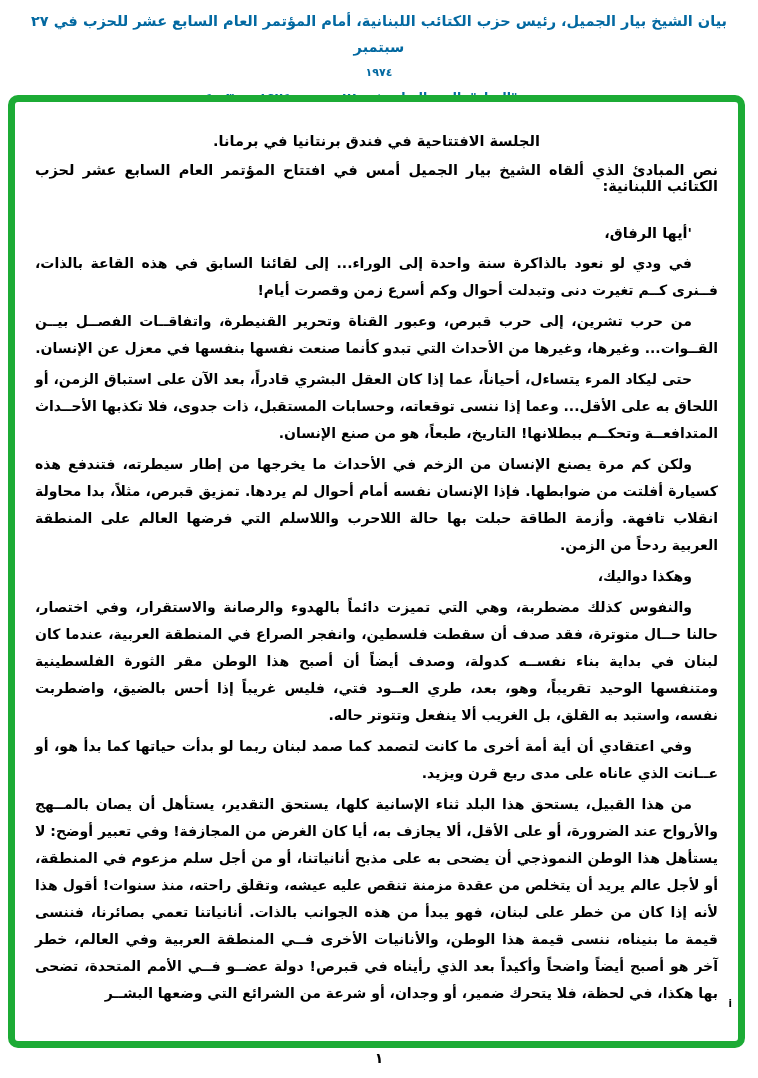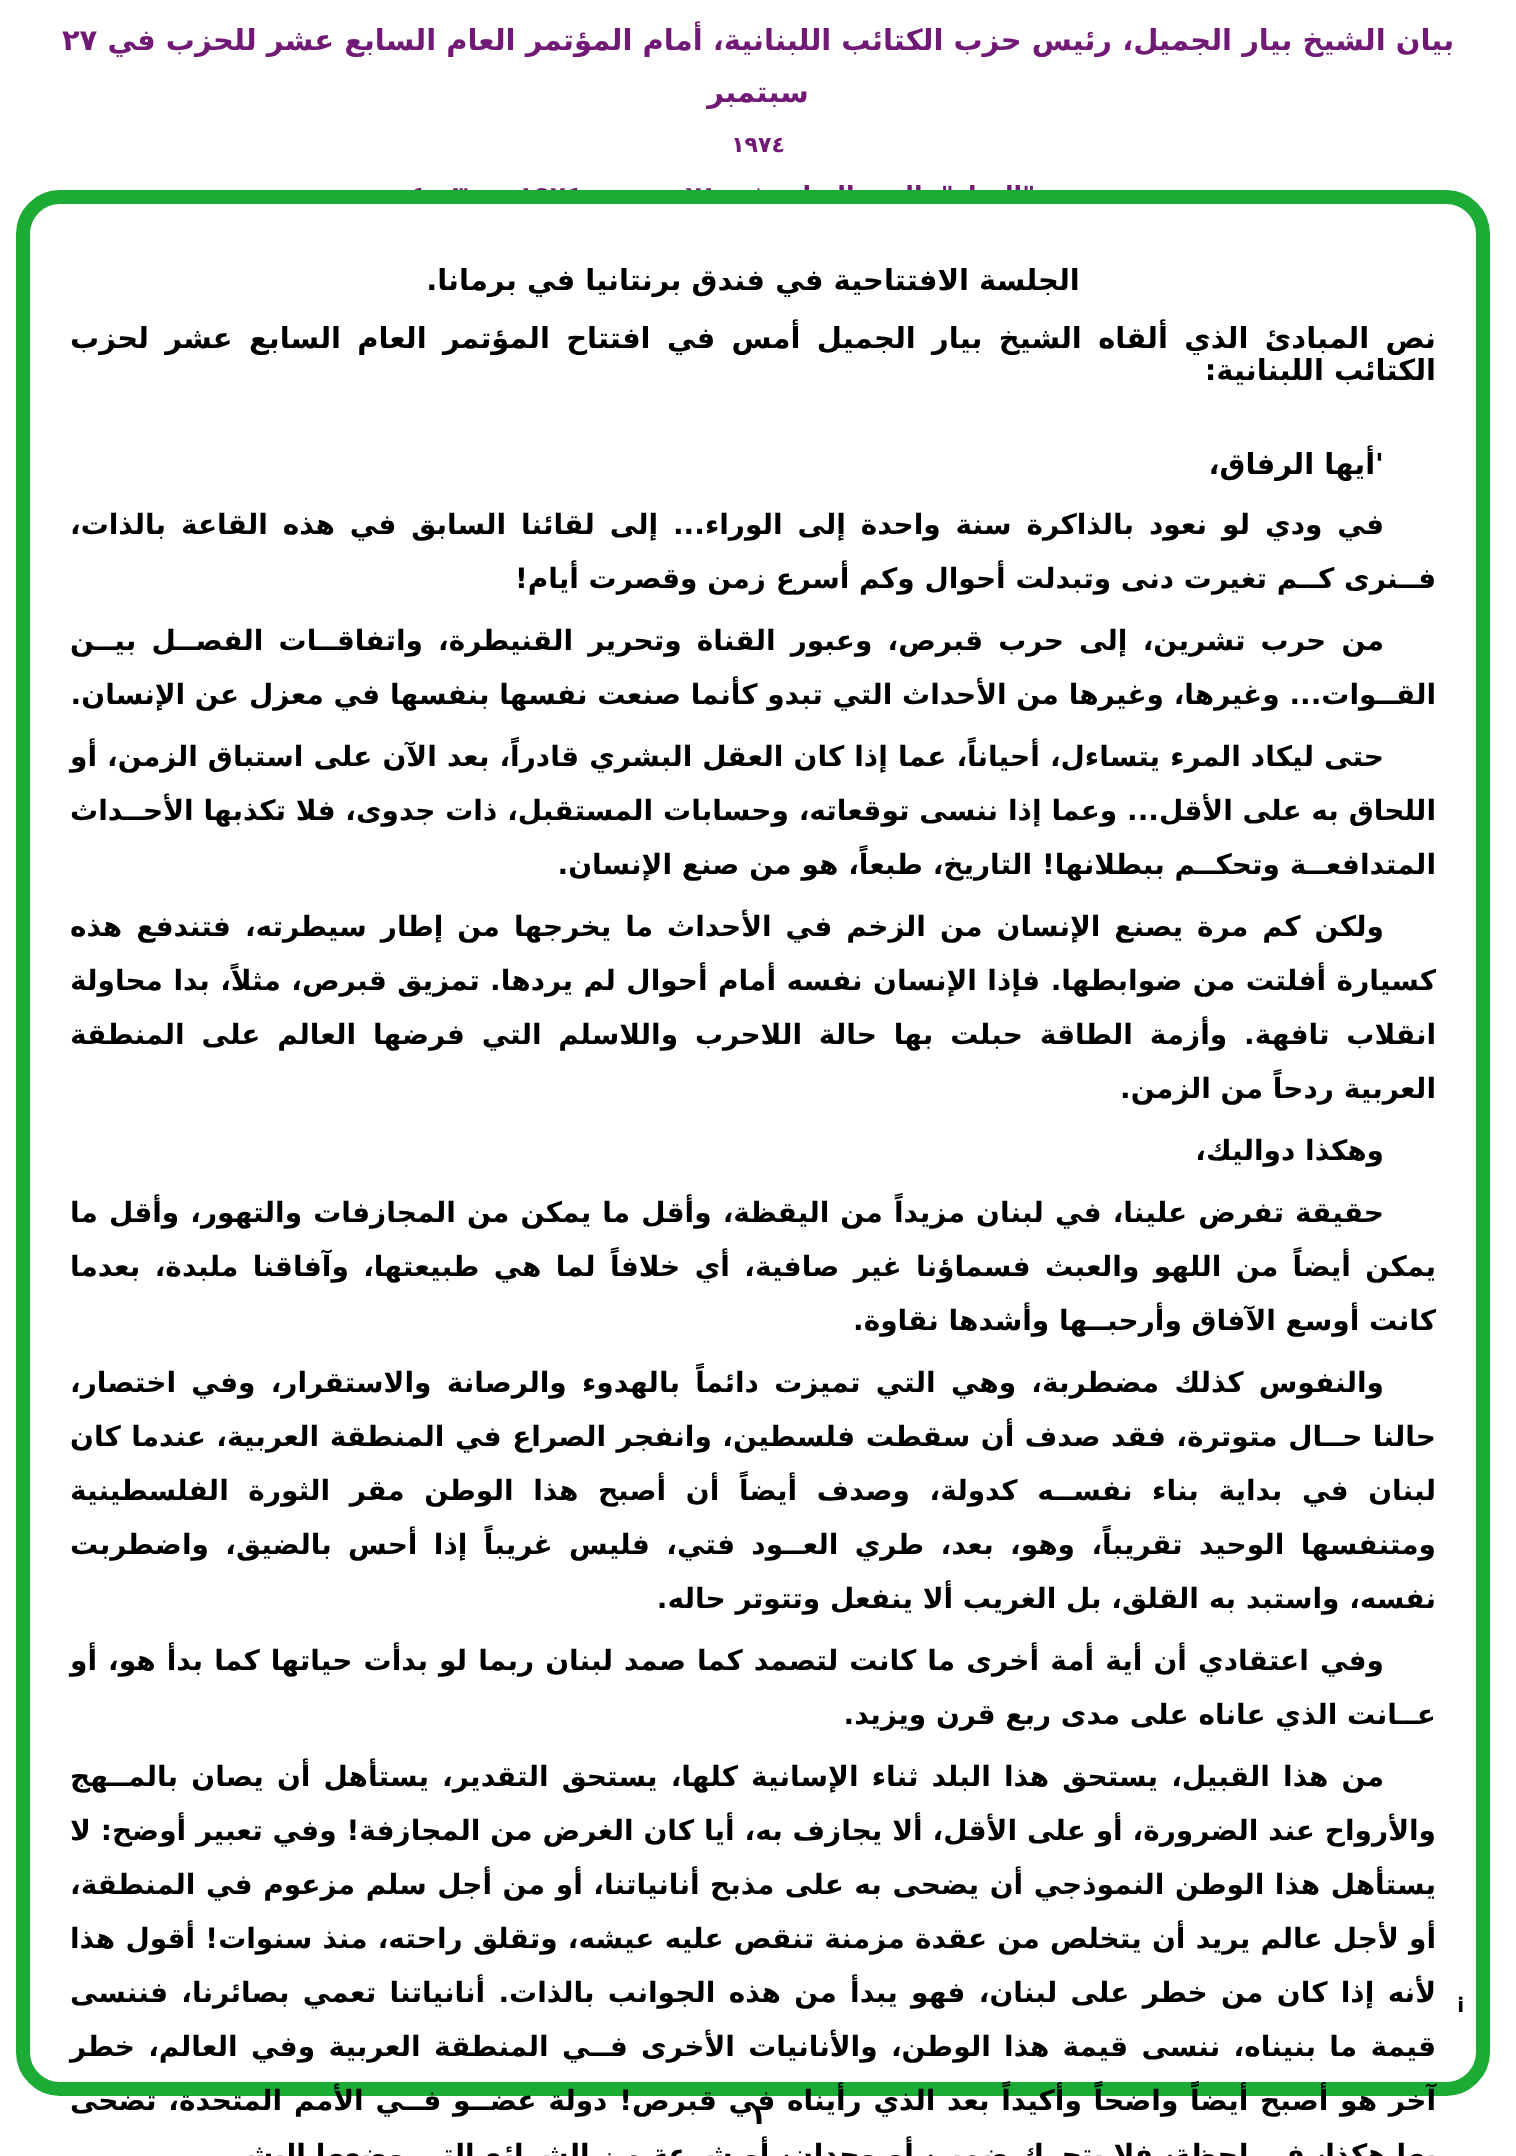--- a/index.html
+++ b/index.html
@@ -16,36 +16,36 @@
     direction: rtl;
     overflow: hidden;
   }
   
   .doc-header {
     position: absolute;
     top: 8px;
     left: 0;
     right: 0;
     text-align: center;
-    color: #701a75;
+    color: #0369a1;
     font-weight: bold;
   }
   .h-line1 { font-size: 14.5px; line-height: 26px; padding: 0 30px; }
   .h-line2 { font-size: 11px; line-height: 26px; }
   .h-line3 { font-size: 12.5px; line-height: 24px; }
   
   .green-box {
     position: absolute;
     left: 8px;
     top: 95px;
     width: 737px;
     height: 953px;
     box-sizing: border-box;
     border: 7px solid #1cab35;
-    border-radius: 22px;
+    border-radius: 10px;
     background: #ffffff;
   }
   .doc-body {
     position: relative;
     box-sizing: border-box;
     height: 100%;
     padding: 26px 20px 10px 20px;
     color: #000;
     font-weight: bold;
     direction: rtl;
@@ -111,21 +111,20 @@
   <div class="green-box" style="border-color: rgb(28, 171, 53);">
     <div class="doc-body">
       <div class="title1">الجلسة الافتتاحية في فندق برنتانيا في برمانا.</div>
       <div class="title2">نص المبادئ الذي ألقاه الشيخ بيار الجميل أمس في افتتاح المؤتمر العام السابع عشر لحزب الكتائب اللبنانية:</div>
       <div class="salutation">'أيها الرفاق،</div>
       <p>في ودي لو نعود بالذاكرة سنة واحدة إلى الوراء... إلى لقائنا السابق في هذه القاعة بالذات، فــنرى كــم تغيرت دنى وتبدلت أحوال وكم أسرع زمن وقصرت أيام!</p>
       <p>من حرب تشرين، إلى حرب قبرص، وعبور القناة وتحرير القنيطرة، واتفاقــات الفصــل بيــن القــوات... وغيرها، وغيرها من الأحداث التي تبدو كأنما صنعت نفسها بنفسها في معزل عن الإنسان.</p>
       <p>حتى ليكاد المرء يتساءل، أحياناً، عما إذا كان العقل البشري قادراً، بعد الآن على استباق الزمن، أو اللحاق به على الأقل... وعما إذا ننسى توقعاته، وحسابات المستقبل، ذات جدوى، فلا تكذبها الأحــداث المتدافعــة وتحكــم ببطلانها! التاريخ، طبعاً، هو من صنع الإنسان.</p>
       <p>ولكن كم مرة يصنع الإنسان من الزخم في الأحداث ما يخرجها من إطار سيطرته، فتندفع هذه كسيارة أفلتت من ضوابطها. فإذا الإنسان نفسه أمام أحوال لم يردها. تمزيق قبرص، مثلاً، بدا محاولة انقلاب تافهة. وأزمة الطاقة حبلت بها حالة اللاحرب واللاسلم التي فرضها العالم على المنطقة العربية ردحاً من الزمن.</p>
       <p>وهكذا دواليك،</p>
-      <p>حقيقة تفرض علينا، في لبنان مزيداً من اليقظة، وأقل ما يمكن من المجازفات والتهور، وأقل ما يمكن أيضاً من اللهو والعبث فسماؤنا غير صافية، أي خلافاً لما هي طبيعتها، وآفاقنا ملبدة، بعدما كانت أوسع الآفاق وأرحبــها وأشدها نقاوة.</p>
       <p>والنفوس كذلك مضطربة، وهي التي تميزت دائماً بالهدوء والرصانة والاستقرار، وفي اختصار، حالنا حــال متوترة، فقد صدف أن سقطت فلسطين، وانفجر الصراع في المنطقة العربية، عندما كان لبنان في بداية بناء نفســه كدولة، وصدف أيضاً أن أصبح هذا الوطن مقر الثورة الفلسطينية ومتنفسها الوحيد تقريباً، وهو، بعد، طري العــود فتي، فليس غريباً إذا أحس بالضيق، واضطربت نفسه، واستبد به القلق، بل الغريب ألا ينفعل وتتوتر حاله.</p>
       <p>وفي اعتقادي أن أية أمة أخرى ما كانت لتصمد كما صمد لبنان ربما لو بدأت حياتها كما بدأ هو، أو عــانت الذي عاناه على مدى ربع قرن ويزيد.</p>
       <p>من هذا القبيل، يستحق هذا البلد ثناء الإسانية كلها، يستحق التقدير، يستأهل أن يصان بالمــهج والأرواح عند الضرورة، أو على الأقل، ألا يجازف به، أيا كان الغرض من المجازفة! وفي تعبير أوضح: لا يستأهل هذا الوطن النموذجي أن يضحى به على مذبح أنانياتنا، أو من أجل سلم مزعوم في المنطقة، أو لأجل عالم يريد أن يتخلص من عقدة مزمنة تنقص عليه عيشه، وتقلق راحته، منذ سنوات! أقول هذا لأنه إذا كان من خطر على لبنان، فهو يبدأ من هذه الجوانب بالذات. أنانياتنا تعمي بصائرنا، فننسى قيمة ما بنيناه، ننسى قيمة هذا الوطن، والأنانيات الأخرى فــي المنطقة العربية وفي العالم، خطر آخر هو أصبح أيضاً واضحاً وأكيداً بعد الذي رأيناه في قبرص! دولة عضــو فــي الأمم المتحدة، تضحى بها هكذا، في لحظة، فلا يتحرك ضمير، أو وجدان، أو شرعة من الشرائع التي وضعها البشــر</p>
       <span class="stray-mark">i</span>
     </div>
   </div>
 
   <div class="page-number">١</div>
 
 </div>

